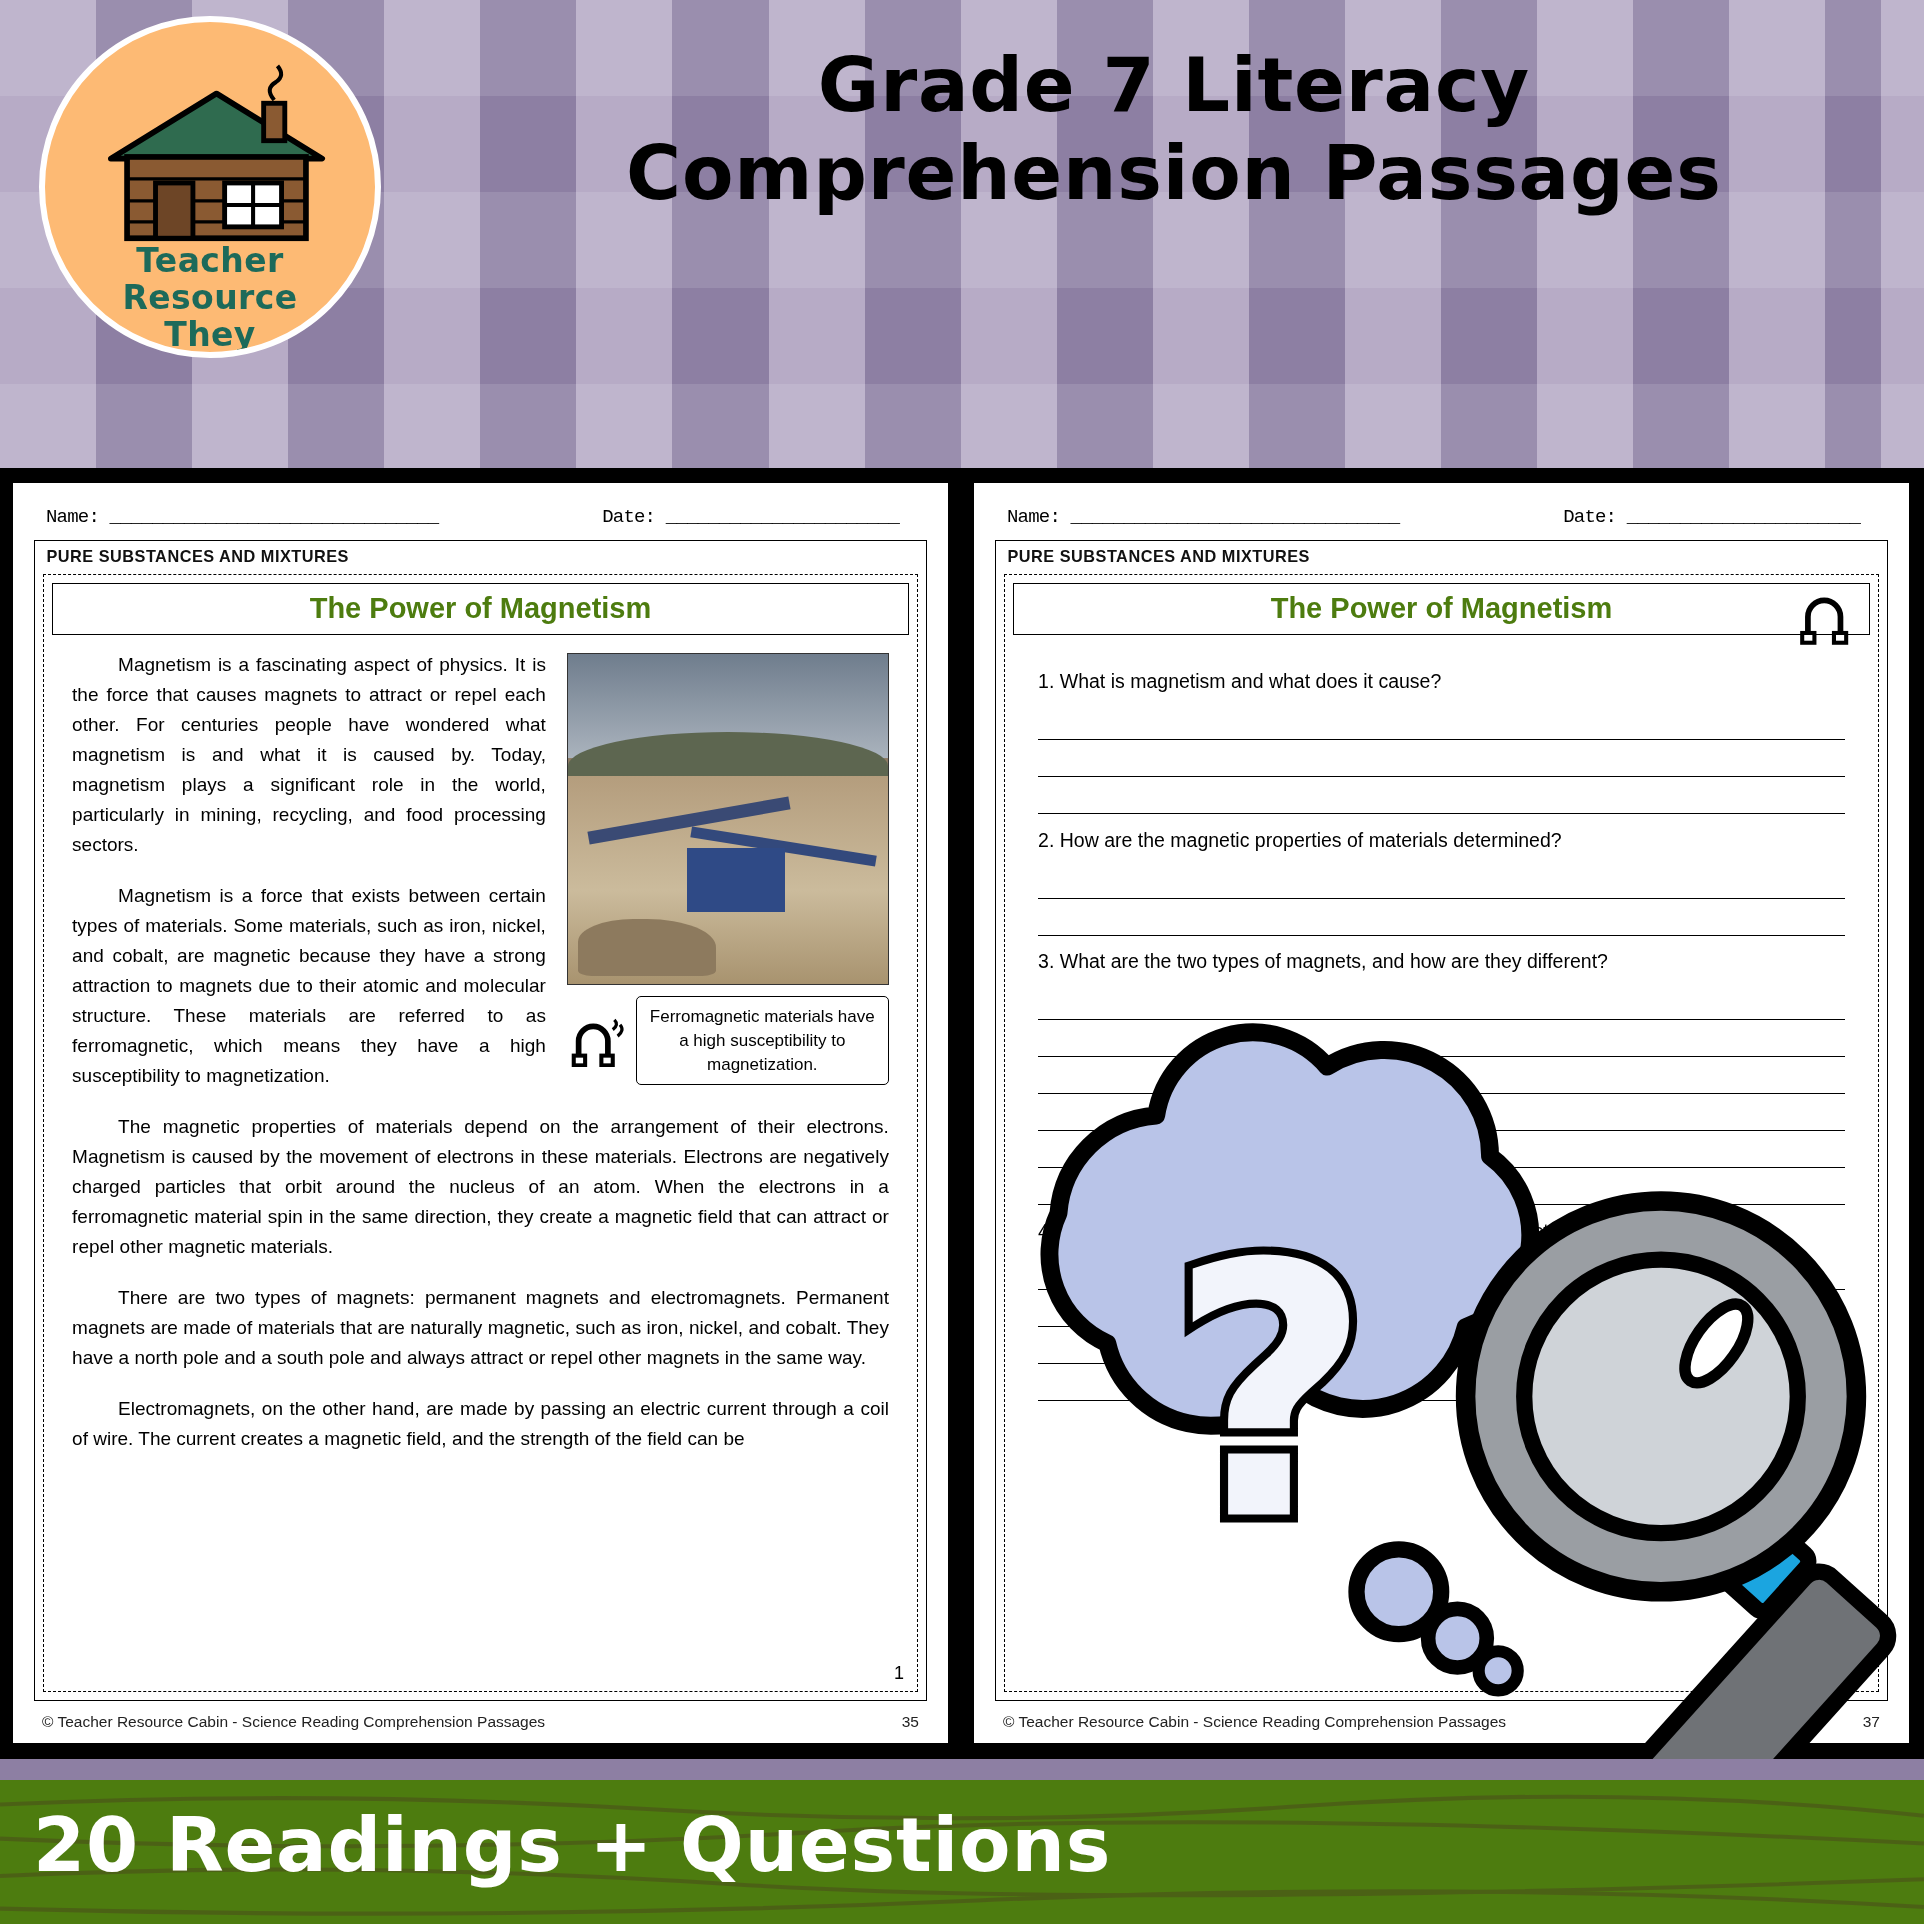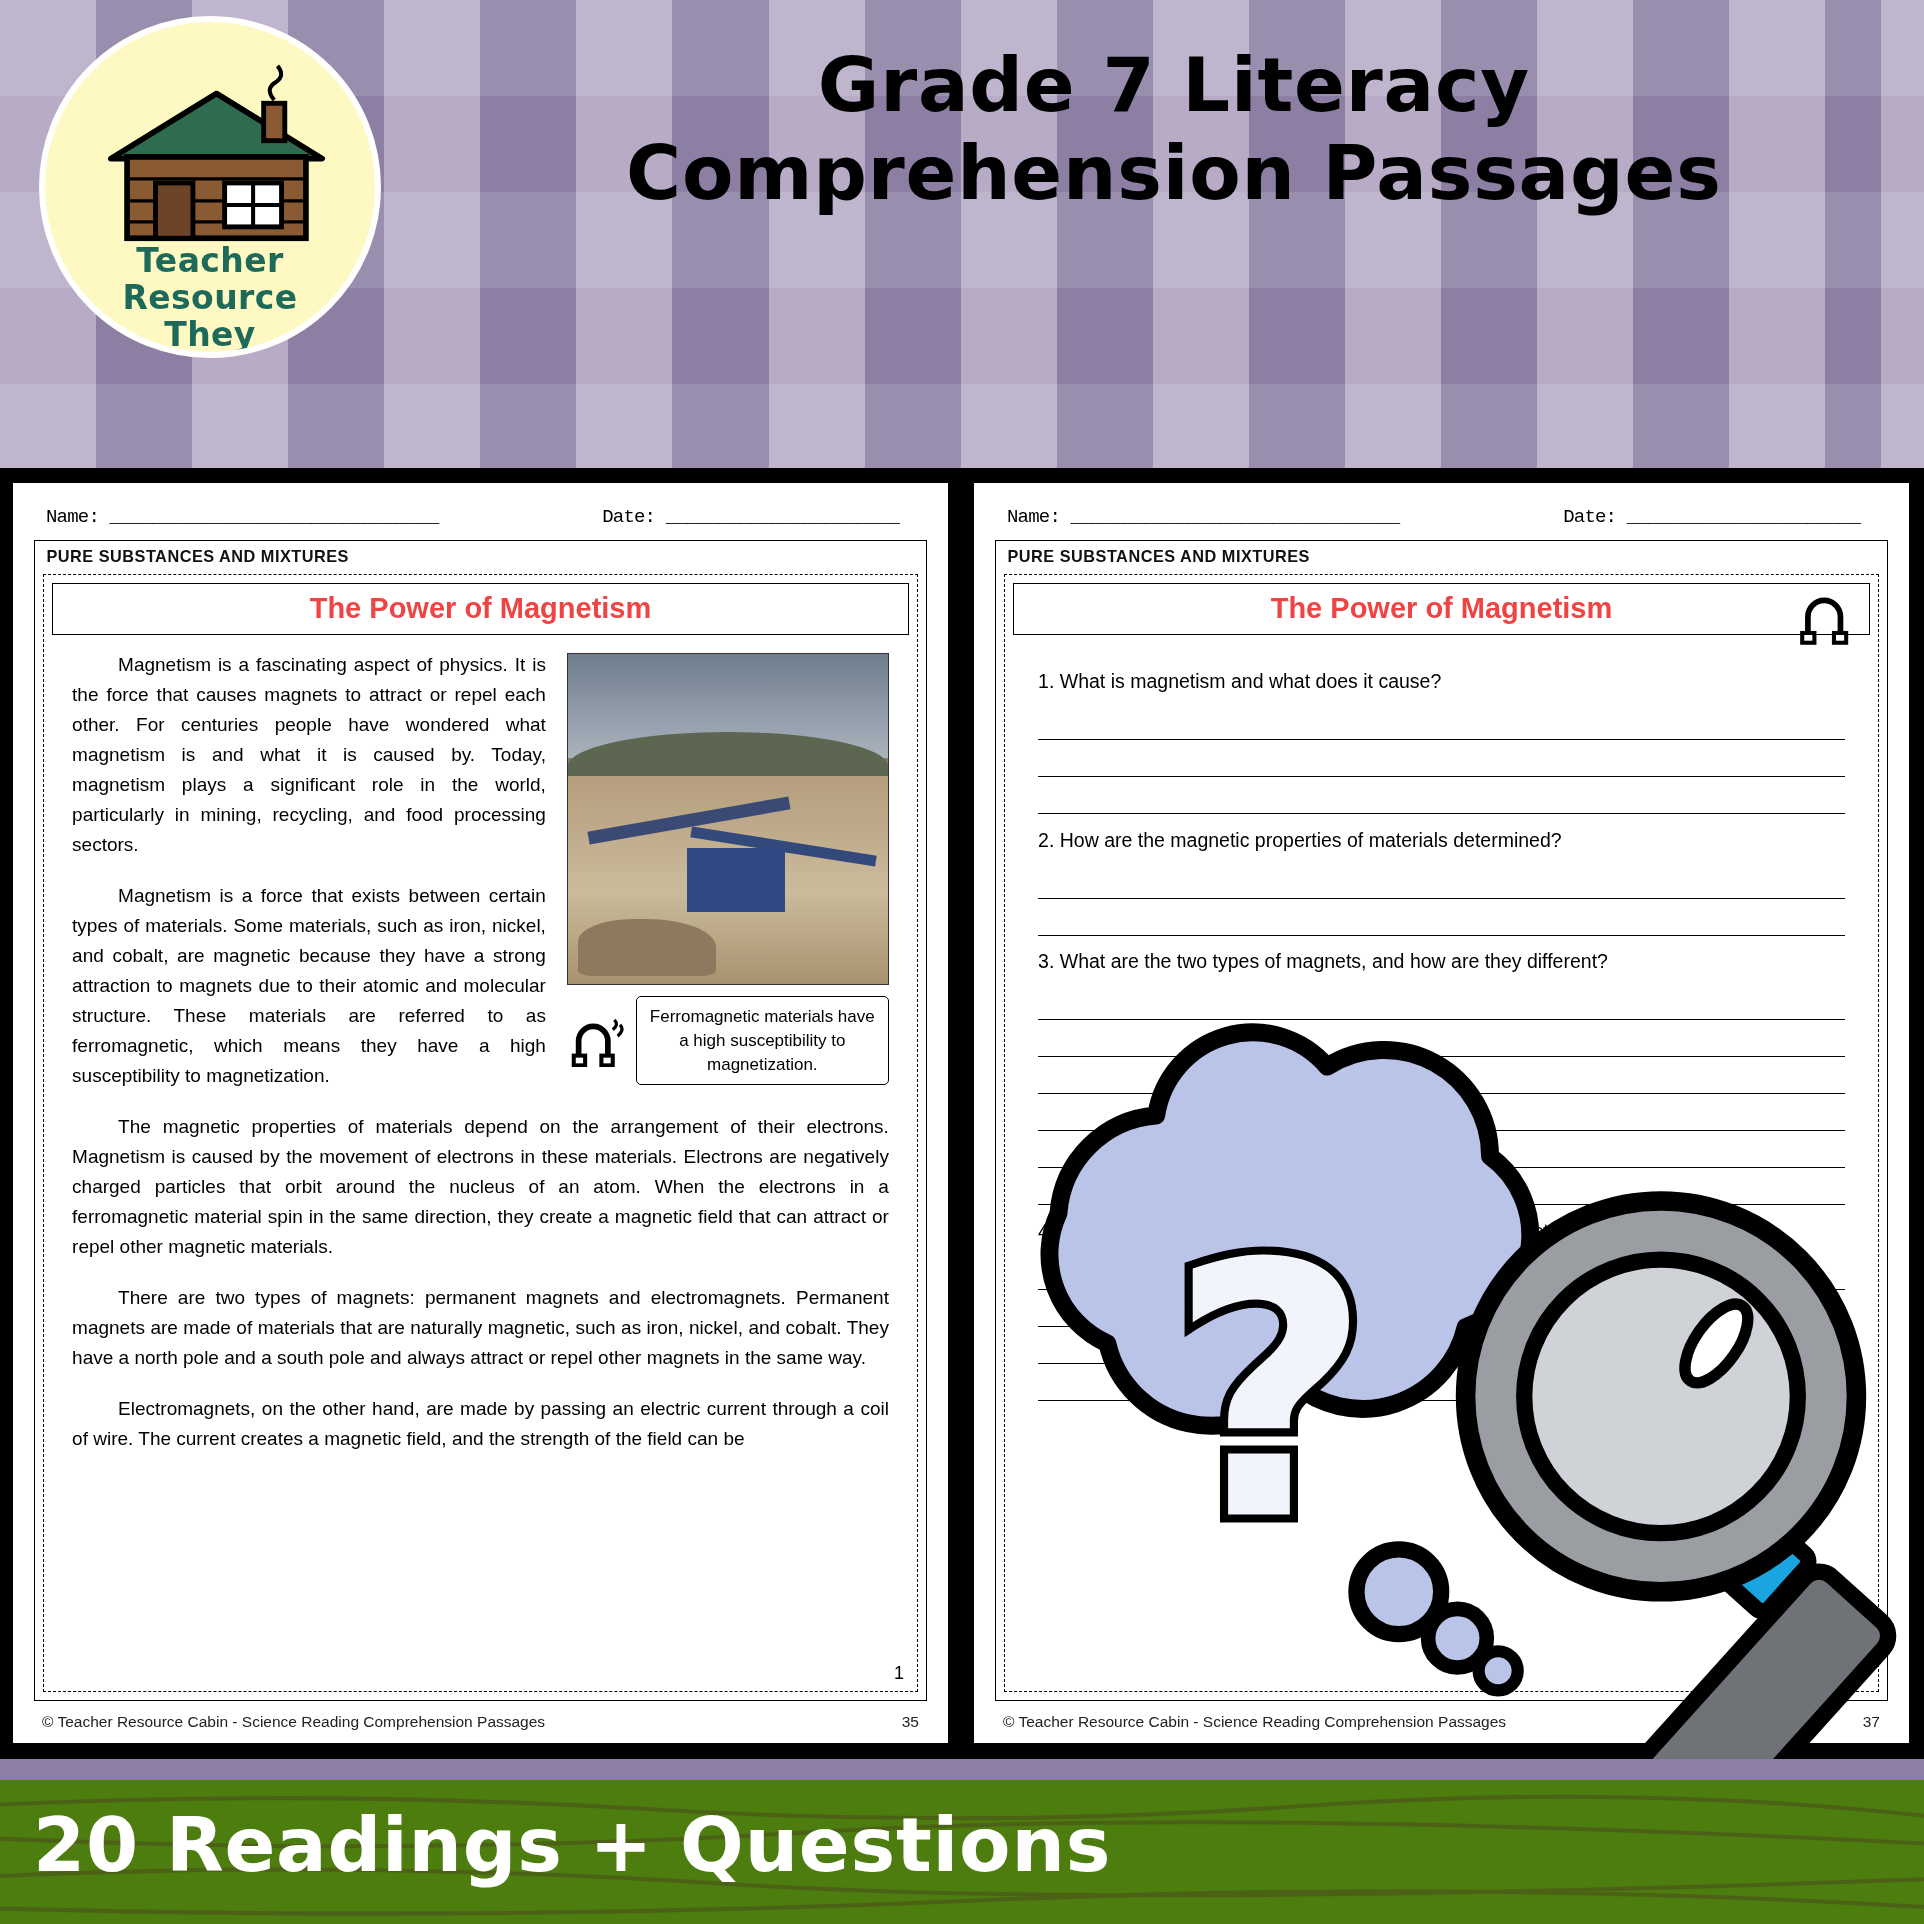--- a/index.html
+++ b/index.html
@@ -30,21 +30,21 @@
   .stripe-row {
     position: absolute; left: 0; right: 0; height: 96px;
     background: rgba(255,255,255,0.12);
   }
   .header-inner { position: absolute; inset: 0; }
 
   .logo-badge {
     position: absolute; left: 39px; top: 16.3px;
     width: 342px; height: 342px;
     border-radius: 50%;
-    background: #fef9c3;
+    background: #fdba74;
     border: 6.5px solid #ffffff;
     overflow: hidden;
   }
   .cabin { position: absolute; left: 33px; top: 39px; width: 277px; height: 187px; }
   .logo-text {
     position: absolute; left: 0; right: 0; top: 220px;
     text-align: center;
     color: #1d6a5a;
     font-family: "DejaVu Sans", sans-serif;
     font-size: 33px; line-height: 37px; font-weight: 600;
@@ -95,21 +95,21 @@
     padding: 6.5px 0 0 11.4px; color: #111;
   }
   .dashed {
     position: absolute; left: 8.1px; right: 8.1px; top: 33px; bottom: 8.1px;
     border: 1.6px dashed #000;
   }
   .passage-title {
     position: absolute; left: 8.1px; right: 8.1px; top: 8.1px; height: 52px;
     border: 1.6px solid #000;
     display: flex; align-items: center; justify-content: center;
-    font-size: 29px; font-weight: 700; color: #ef4444;
+    font-size: 29px; font-weight: 700; color: #4d7c0f;
   }
   .page-num {
     position: absolute; right: 13px; bottom: 6.5px;
     font-size: 18px; color: #000;
   }
   .footer-line {
     position: absolute; left: 29px; right: 29px; bottom: 11.4px;
     display: flex; justify-content: space-between;
     font-size: 15.5px; color: #222;
   }

